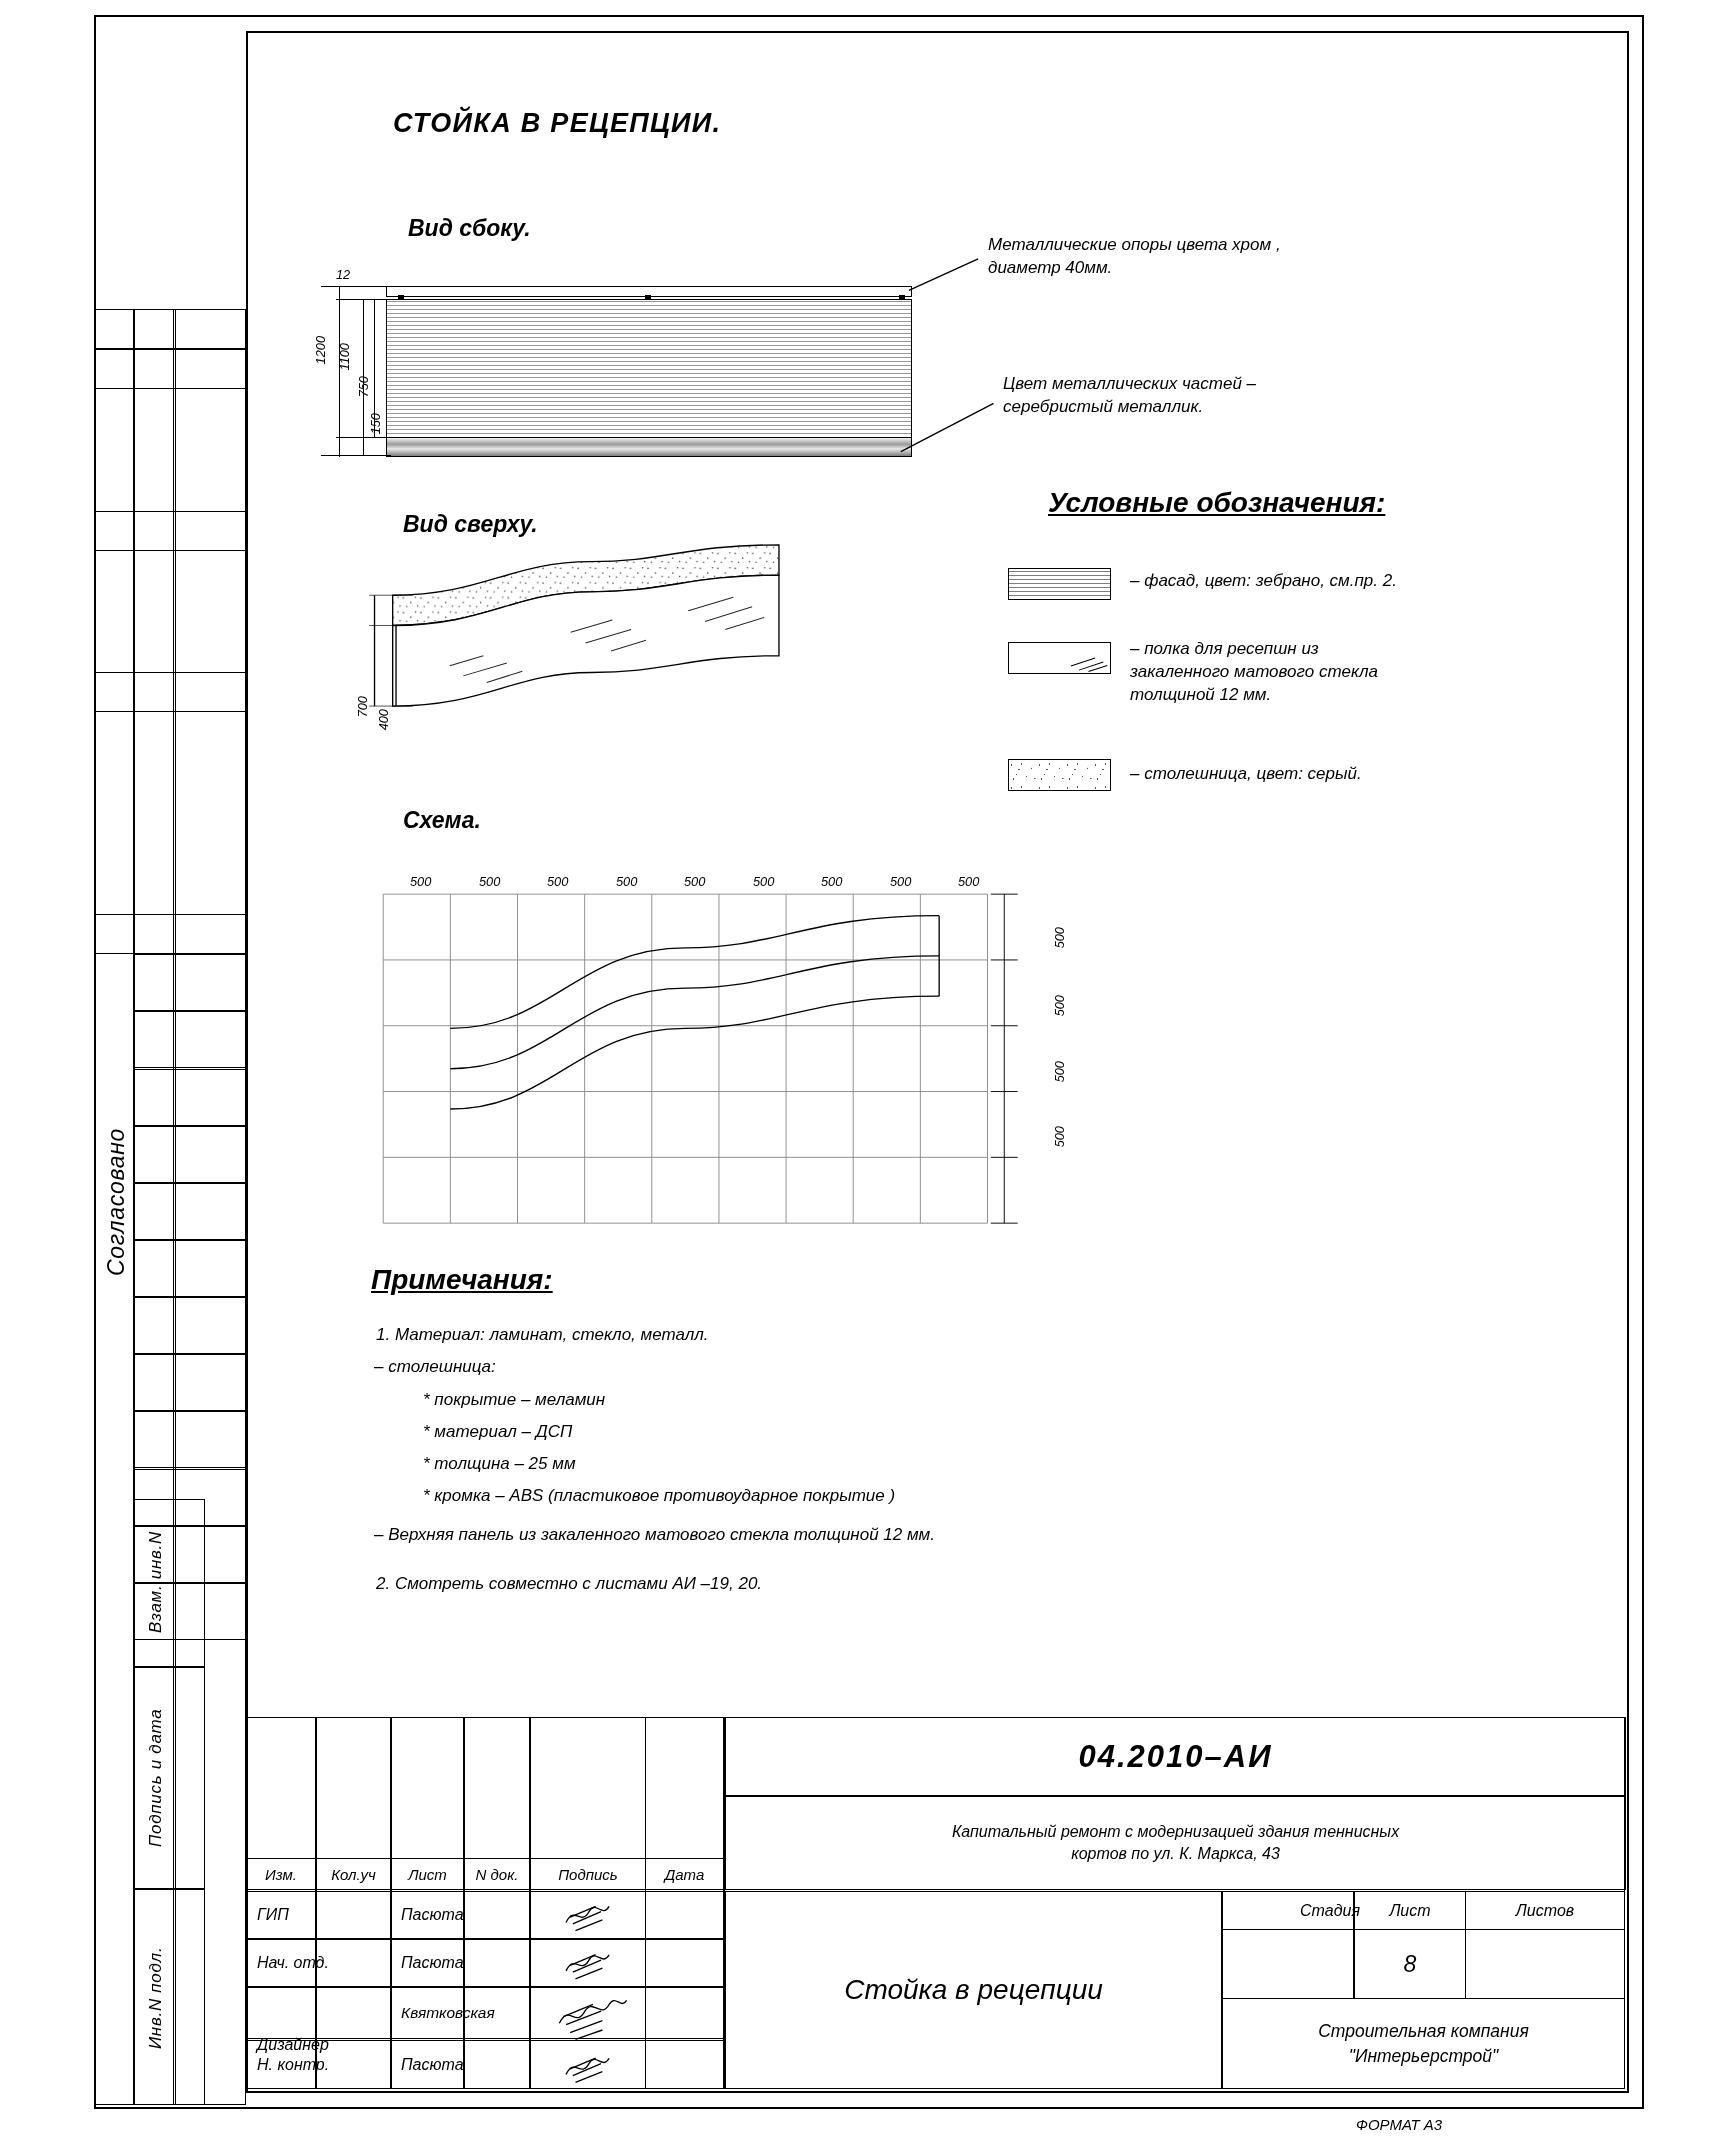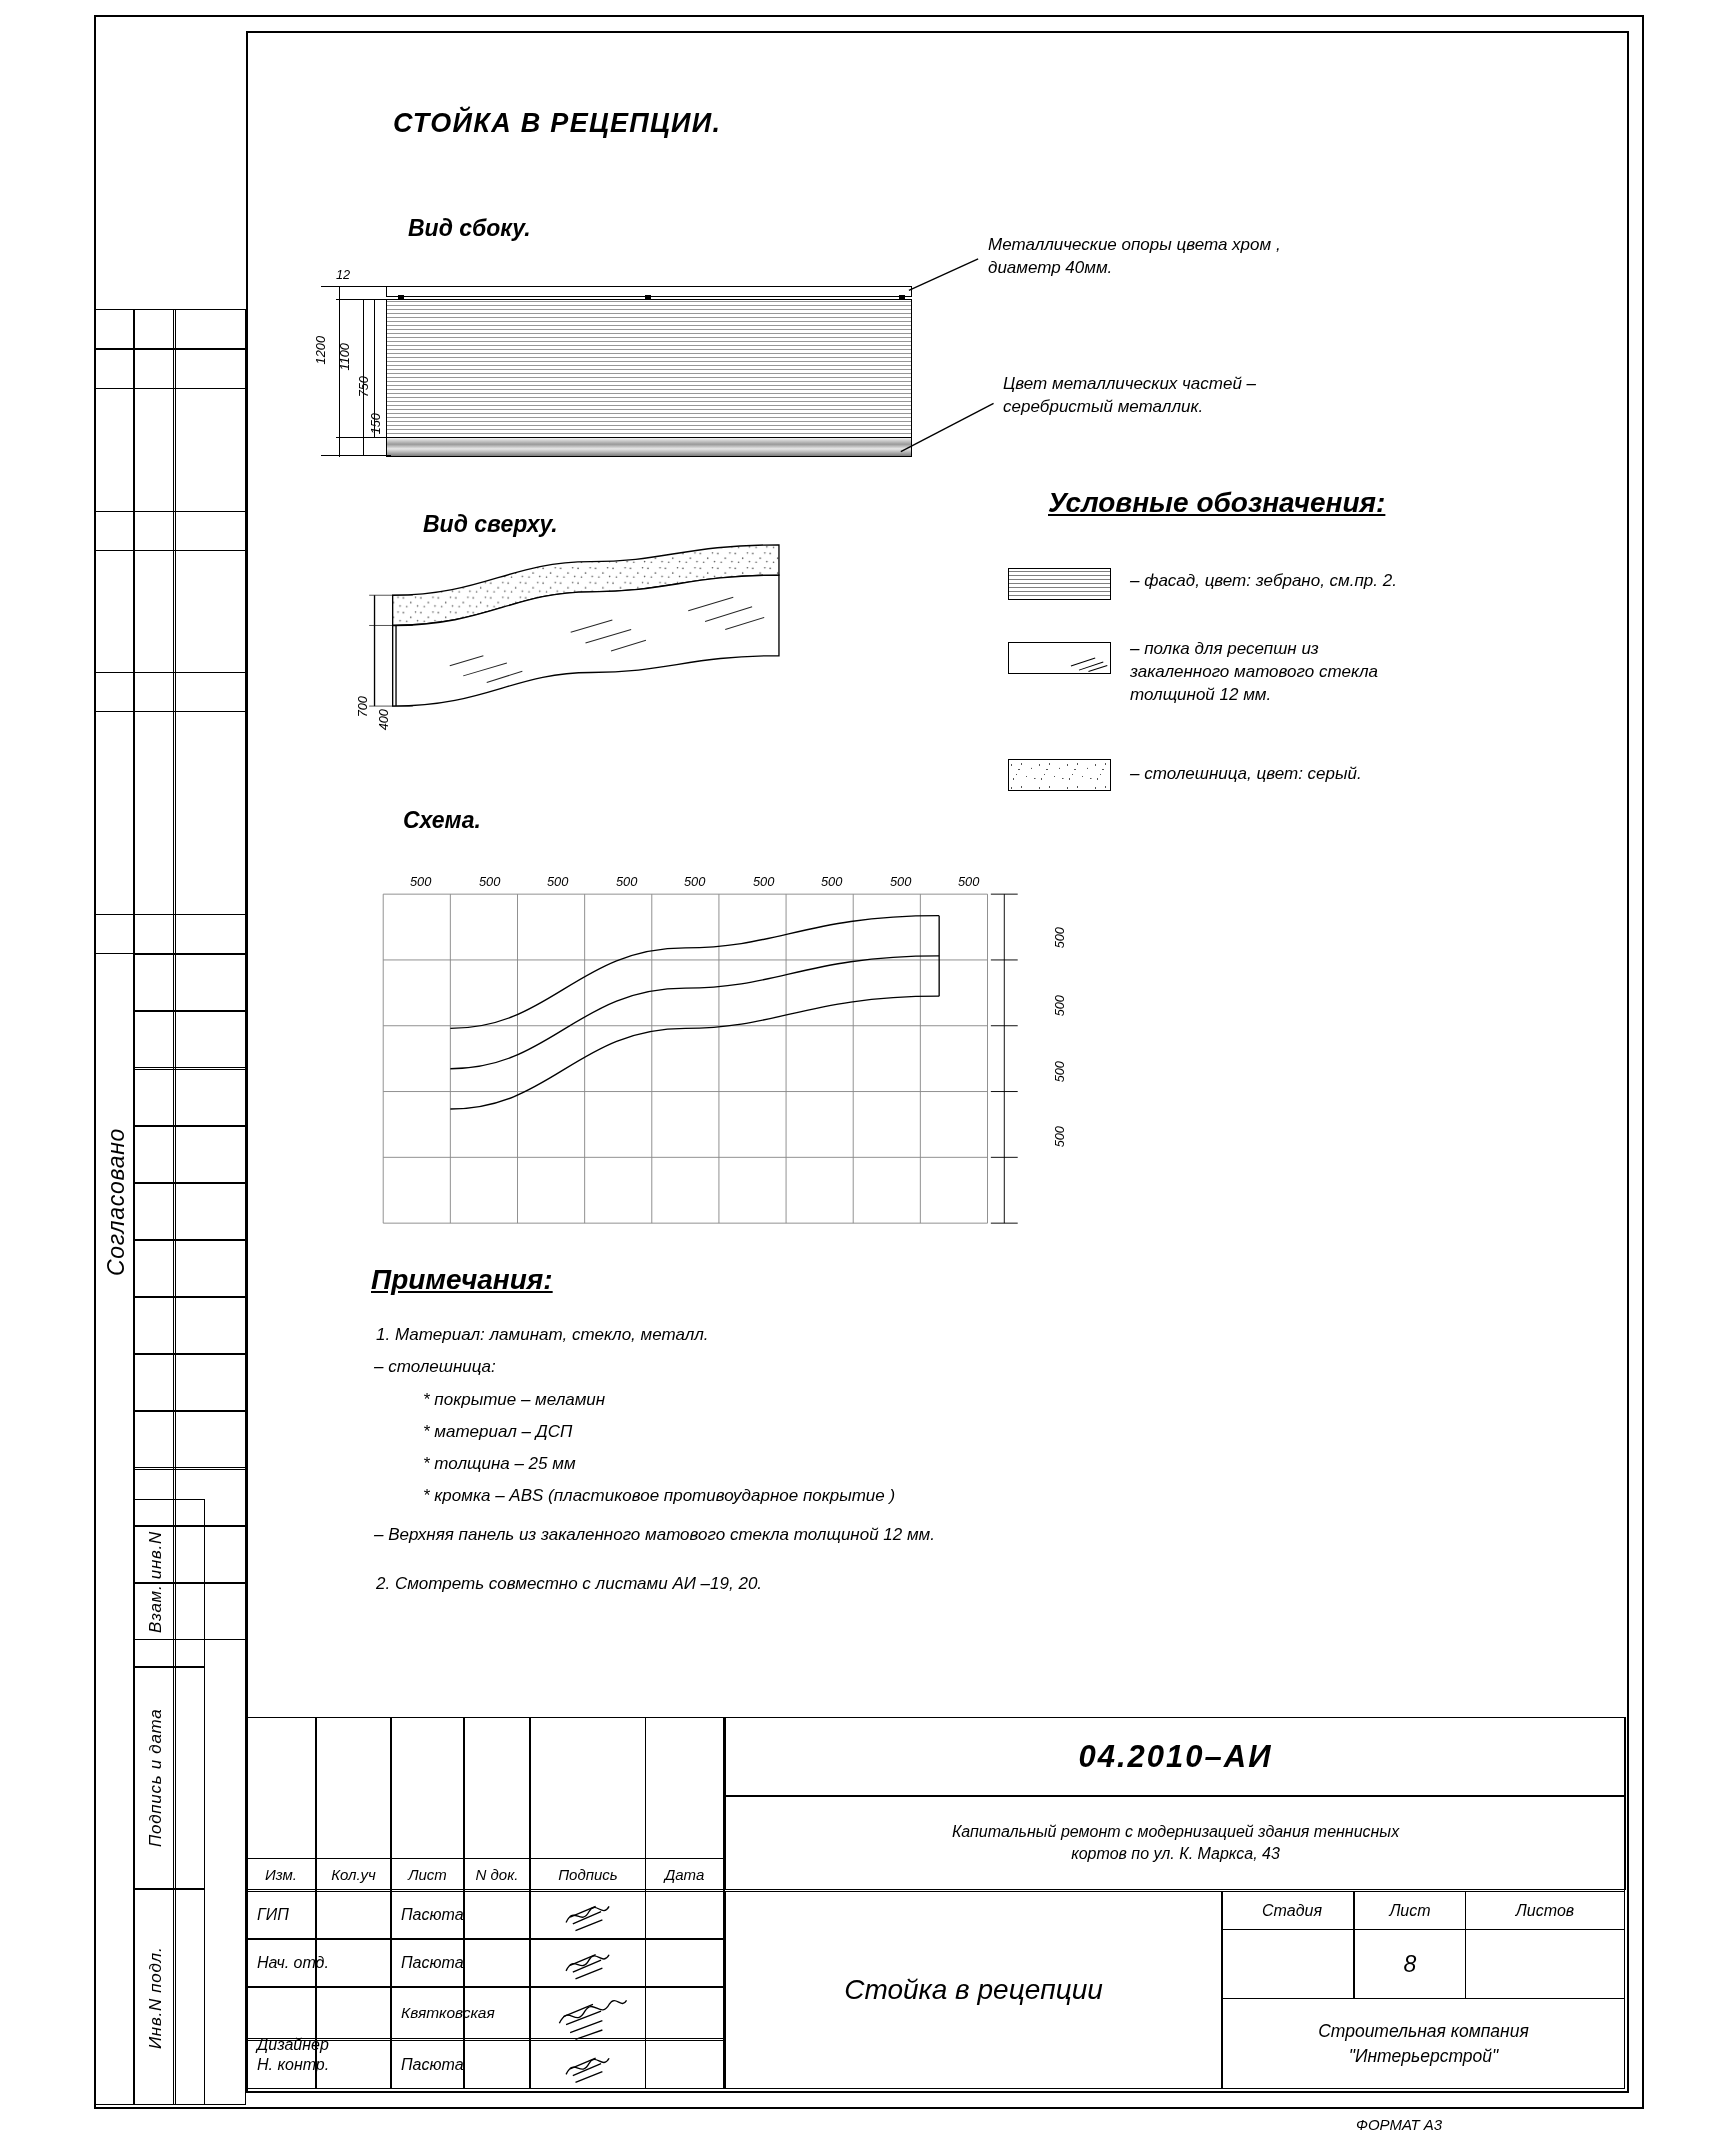--- a/index.html
+++ b/index.html
@@ -197,21 +197,21 @@
 
   <div class="note-txt" style="left:988px; top:234px;">Металлические опоры цвета хром ,
 диаметр 40мм.</div>
   <div class="note-txt" style="left:1003px; top:373px;">Цвет металлических частей  –
 серебристый металлик.</div>
   <svg width="1721" height="2151" style="position:absolute; left:0; top:0; pointer-events:none;" viewBox="0 0 2560 3200">
     <line x1="1455" y1="385" x2="1352" y2="432" stroke="#000" stroke-width="2"></line>
     <line x1="1478" y1="600" x2="1340" y2="672" stroke="#000" stroke-width="2"></line>
   </svg>
 
-  <div class="t-sub" style="left:403px; top:511px;margin-left:20px;">Вид сверху.</div>
+  <div class="t-sub" style="left:403px; top:511px;">Вид сверху.</div>
 
   <svg width="739" height="269" style="position:absolute; left:349px; top:538px;" viewBox="0 0 1100 400">
     <defs>
       <pattern id="pstone" width="26" height="22" patternUnits="userSpaceOnUse">
         <rect width="26" height="22" fill="#fff"></rect>
         <circle cx="3" cy="5" r="1.2" fill="#555"></circle>
         <circle cx="14" cy="12" r="1.2" fill="#555"></circle>
         <circle cx="21" cy="4" r="1.2" fill="#555"></circle>
         <circle cx="8" cy="18" r="1.2" fill="#555"></circle>
         <circle cx="24" cy="17" r="1.2" fill="#555"></circle>
@@ -380,21 +380,21 @@
 кортов по ул. К. Маркса, 43</div>
 
   <div class="tb" style="left:725px; top:1891px; width:497px; height:198px;"></div>
   <div class="tb-txt tb-c" style="left:725px; top:1891px; width:497px; height:198px; font-size:28px;">Стойка в рецепции</div>
 
   <div class="tb" style="left:1222px; top:1891px; width:403px; height:39px;"></div>
   <div class="tb" style="left:1222px; top:1891px; width:132px; height:108px;"></div>
   <div class="tb" style="left:1354px; top:1891px; width:112px; height:108px;"></div>
   <div class="tb" style="left:1465px; top:1891px; width:160px; height:108px;"></div>
 
-  <div class="tb-txt tb-c" style="left:1222px; top:1891px; width:140px; height:39px;">Стадия</div>
+  <div class="tb-txt tb-c" style="left:1222px; top:1891px; width:140px; height:39px;padding-left:38px;">Стадия</div>
   <div class="tb-txt tb-c" style="left:1354px; top:1891px; width:112px; height:39px;">Лист</div>
   <div class="tb-txt tb-c" style="left:1465px; top:1891px; width:160px; height:39px;">Листов</div>
 
   <div class="tb-txt tb-c" style="left:1222px; top:1930px; width:132px; height:69px; font-size:21.5px;"></div>
   <div class="tb-txt tb-c" style="left:1354px; top:1930px; width:112px; height:69px; font-size:23px;">8</div>
   <div class="tb-txt tb-c" style="left:1465px; top:1930px; width:160px; height:69px; font-size:21.5px;"></div>
 
   <div class="tb" style="left:1222px; top:1998px; width:403px; height:91px;"></div>
   <div class="tb-txt tb-c" style="left:1222px; top:1998px; width:403px; height:91px; white-space:pre-line; line-height:1.4; text-align:center; font-size:17.5px;">Строительная компания
 "Интерьерстрой"</div>

